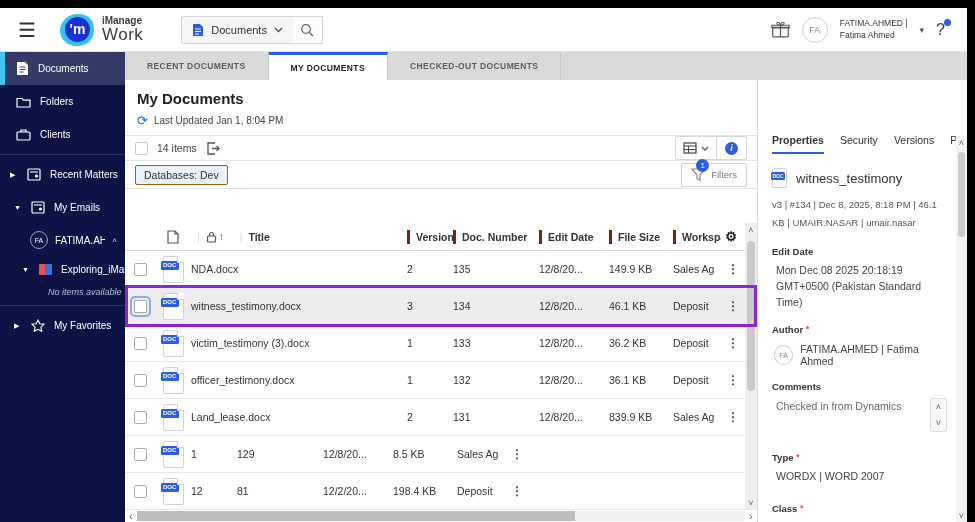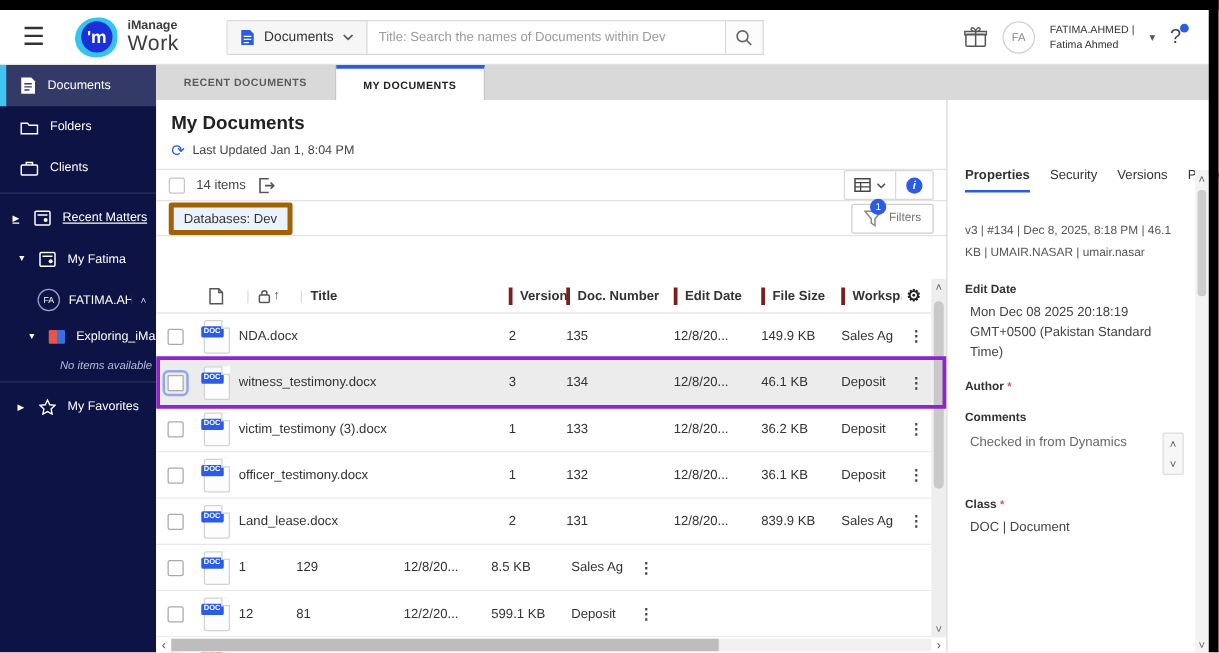--- a/index.html
+++ b/index.html
@@ -91,21 +91,21 @@
     border:1px solid #d8d8d8; border-radius:2px; }
   .view-btn { display:flex; align-items:center; gap:4px; padding:0 7px; height:100%;
     border-right:1px solid #d8d8d8; cursor:pointer; }
   .info-btn { padding:0 8px; cursor:pointer; display:flex; align-items:center; }
   .info-circle { width:13px; height:13px; border-radius:50%; background:var(--accent,#2b5ce6);
     color:#fff; font-size:9px; font-weight:bold; display:flex; align-items:center;
     justify-content:center; font-style:italic; }
 
   .chip-row { height:28px; border-bottom:1px solid #e4e4e4; display:flex; align-items:center;
     padding:0 10px; }
-  .chip { background:#eaf2fb; border:4px solid #a16207; border-radius:2px; font-size:10.5px;
+  .chip { background:#eaf2fb; border:1px solid #a16207; border-radius:2px; font-size:10.5px;
     color:#333; padding:3px 8px; }
   .filters-btn { margin-left:auto; height:24px; border:1px solid #cfcfcf; border-radius:2px;
     background:#fff; display:flex; align-items:center; gap:5px; padding:0 9px; cursor:pointer;
     position:relative; }
   .filters-label { font-size:9.5px; color:#777; }
   .filter-badge { position:absolute; left:14px; top:-5px; min-width:13px; height:13px;
     border-radius:7px; background:var(--accent,#2b5ce6); color:#fff; font-size:8px;
     display:flex; align-items:center; justify-content:center; padding:0 2px; }
 
   
@@ -217,21 +217,20 @@
       <div class="scope-btn">
         <svg width="12" height="14" viewBox="0 0 12 14">
             <path d="M1 1h7l3 3v9H1z" fill="#2b5ce6"></path>
             <path d="M3 6h6M3 8.5h6M3 11h4" stroke="#fff" stroke-width="1"></path>
           </svg>
         <span>Documents</span>
         <svg width="9" height="6" viewBox="0 0 9 6">
             <path d="M1 1l3.5 3.5L8 1" fill="none" stroke="#555" stroke-width="1.4"></path>
           </svg>
       </div>
-      <input class="search-input" type="text" placeholder="Title: Search the names of Documents within Dev" style="">
       <div class="search-btn">
         <svg width="14" height="14" viewBox="0 0 14 14">
             <circle cx="6" cy="6" r="4.3" fill="none" stroke="#666" stroke-width="1.3"></circle>
             <path d="M9.3 9.3L13 13" stroke="#666" stroke-width="1.3"></path>
           </svg>
       </div>
     </div>
 
     <div class="header-right">
       <svg width="19" height="18" viewBox="0 0 22 20">
@@ -265,37 +264,37 @@
       <span class="nav-label">Folders</span>
     </div>
     <div class="nav-item">
       <svg width="15" height="13" viewBox="0 0 15 13">
           <rect x="1" y="4" width="13" height="8" rx="1" fill="none" stroke="#fff" stroke-width="1.2"></rect>
           <path d="M5 4V2h5v2" fill="none" stroke="#fff" stroke-width="1.2"></path>
         </svg>
       <span class="nav-label">Clients</span>
     </div>
     <div class="nav-divider"></div>
-    <div class="nav-item" style="padding-left:10px;text-decoration:underline;">
+    <div class="nav-item" style="padding-left:10px;">
       <span class="expander" style="margin-left:0;">▶</span>
       <svg width="14" height="13" viewBox="0 0 14 13">
           <rect x="1" y="1" width="12" height="11" rx="1" fill="none" stroke="#fff" stroke-width="1.2"></rect>
           <circle cx="9.5" cy="8" r="1.6" fill="#fff"></circle>
           <path d="M3 4h8" stroke="#fff" stroke-width="1.1"></path>
         </svg>
       <span class="nav-label">Recent Matters</span>
     </div>
     <div class="nav-item" style="padding-left:14px;">
       <span class="expander" style="margin-left:0;">▼</span>
       <svg width="14" height="13" viewBox="0 0 14 13">
           <rect x="1" y="1" width="12" height="11" rx="1" fill="none" stroke="#fff" stroke-width="1.2"></rect>
           <circle cx="9.5" cy="8" r="1.6" fill="#fff"></circle>
           <path d="M3 4h8" stroke="#fff" stroke-width="1.1"></path>
         </svg>
-      <span class="nav-label">My Fatima</span>
+      <span class="nav-label">My Emails</span>
     </div>
     <div class="nav-sub">
       <span class="mini-avatar">FA</span>
       <span class="nav-label">FATIMA.AHMED | ...</span>
       <span class="collapse-up">˄</span>
     </div>
     <div class="nav-item" style="padding-left:22px; height:26px;">
       <span class="expander" style="margin-left:0;">▼</span>
       <span class="ws-icon"></span>
       <span class="nav-label">Exploring_iManage</span>
@@ -308,20 +307,21 @@
           <path d="M7 1l1.8 3.8 4.2.5-3.1 2.9.8 4.1L7 10.3 3.3 12.3l.8-4.1L1 5.3l4.2-.5z" fill="none" stroke="#fff" stroke-width="1.1"></path>
         </svg>
       <span class="nav-label">My Favorites</span>
     </div>
   </aside>
 
   <div class="content">
     <div class="tabstrip">
       <div class="tab">RECENT DOCUMENTS</div>
       <div class="tab active">MY DOCUMENTS</div>
+      <div class="tab">CHECKED-OUT DOCUMENTS</div>
     </div>
 
     <div class="content-row">
 
       <main class="main">
         <h1 class="page-title">My Documents</h1>
         <div class="updated">
           <span class="refresh-icon">⟳</span>
           <span>Last Updated Jan 1, 8:04 PM</span>
         </div>
@@ -525,21 +525,21 @@
                   <span class="checkbox"></span>
                 </div>
     <div class="c-icon">
                   <span class="file-icon">
                     <span class="file-badge doc">DOC</span>
                   </span>
                 </div>
     <div class="c-ver">12</div>
     <div class="c-num">81</div>
     <div class="c-date">12/2/20...</div>
-    <div class="c-size">599.1 KB</div>
+    <div class="c-size">198.4 KB</div>
     <div class="c-ws">Deposit</div>
     <div class="c-kebab">
                   <span class="kebab">⋮</span>
                 </div>
   </div>
 
   <div class="row">
     <div class="c-check">
                   <span class="checkbox"></span>
                 </div>
@@ -568,42 +568,56 @@
       </main>
 
       <aside class="panel">
         <div class="panel-tabs">
           <span class="ptab active">Properties</span>
           <span class="ptab">Security</span>
           <span class="ptab">Versions</span>
           <span class="ptab">Preview</span>
         </div>
         <div class="panel-body">
+          <div class="doc-head">
+            <span class="mini-file">
+                <span class="file-badge doc">DOC</span>
+              </span>
+            <span class="doc-name">witness_testimony</span>
+          </div>
           <div class="doc-meta">v3  |  #134  |  Dec 8, 2025, 8:18 PM  |  46.1 KB  |  UMAIR.NASAR | umair.nasar</div>
 
           <div class="fld">
             <div class="fld-label">Edit Date</div>
             <div class="fld-value">Mon Dec 08 2025 20:18:19 GMT+0500 (Pakistan Standard Time)</div>
           </div>
 
           <div class="fld">
             <div class="fld-label"><span>Author</span> <span class="req">*</span></div>
+            <div class="author-row">
+              <span class="avatar">FA</span>
+              <span class="author-name">FATIMA.AHMED | Fatima Ahmed</span>
+            </div>
           </div>
 
           <div class="fld">
             <div class="fld-label">Comments</div>
             <div class="comments-wrap">
               <div class="comments-text">Checked in from Dynamics</div>
               <div class="stepper">
                 <span>˄</span>
                 <span>˅</span>
               </div>
             </div>
           </div>
 
+          <div class="fld" style="margin-top:20px;">
+            <div class="fld-label"><span>Type</span> <span class="req">*</span></div>
+            <div class="fld-value">WORDX | WORD 2007</div>
+          </div>
 
           <div class="fld" style="margin-top:18px;">
             <div class="fld-label"><span>Class</span> <span class="req">*</span></div>
             <div class="fld-value">DOC | Document</div>
           </div>
         </div>
 
         <div class="panel-scroll">
           <span class="arr">˄</span>
           <span class="thumb"></span>

